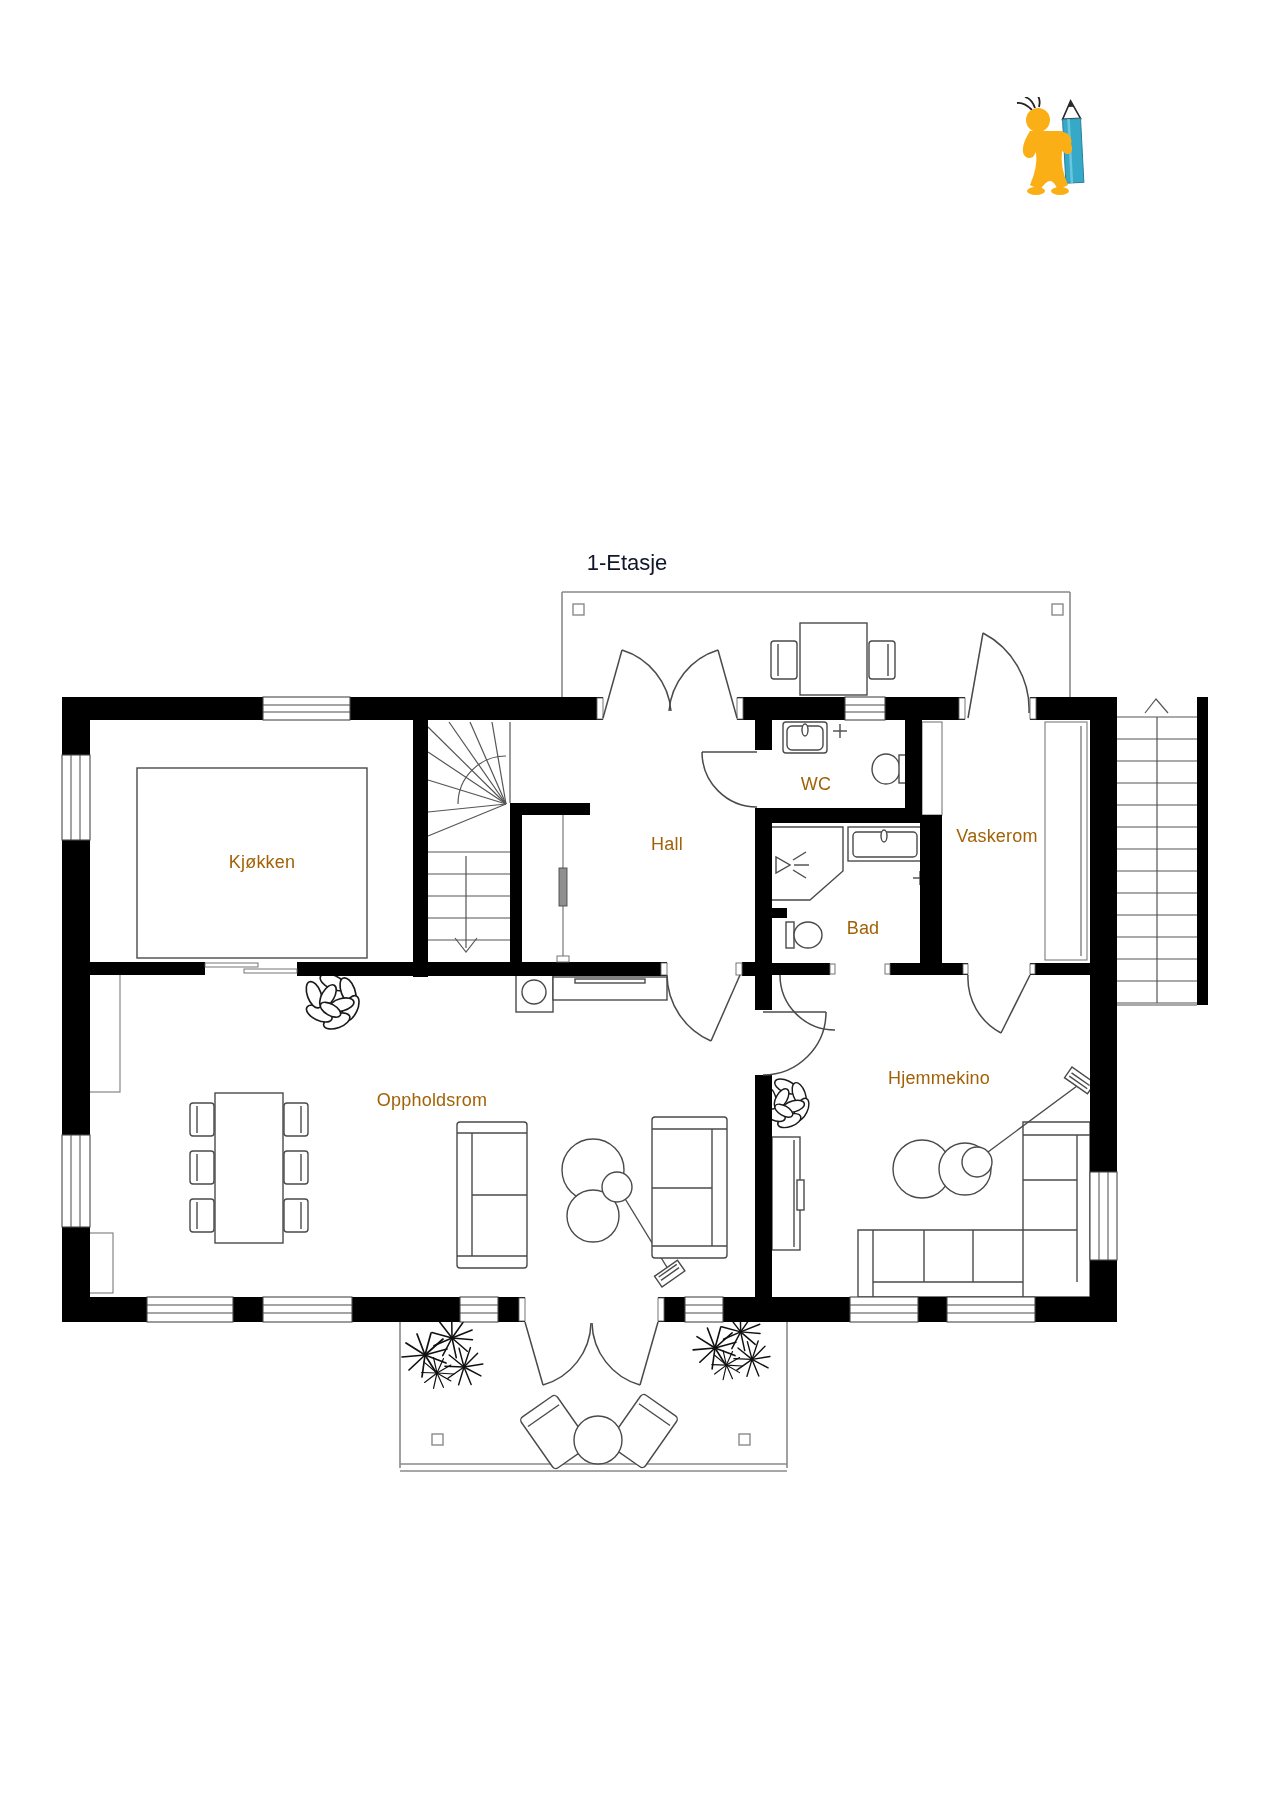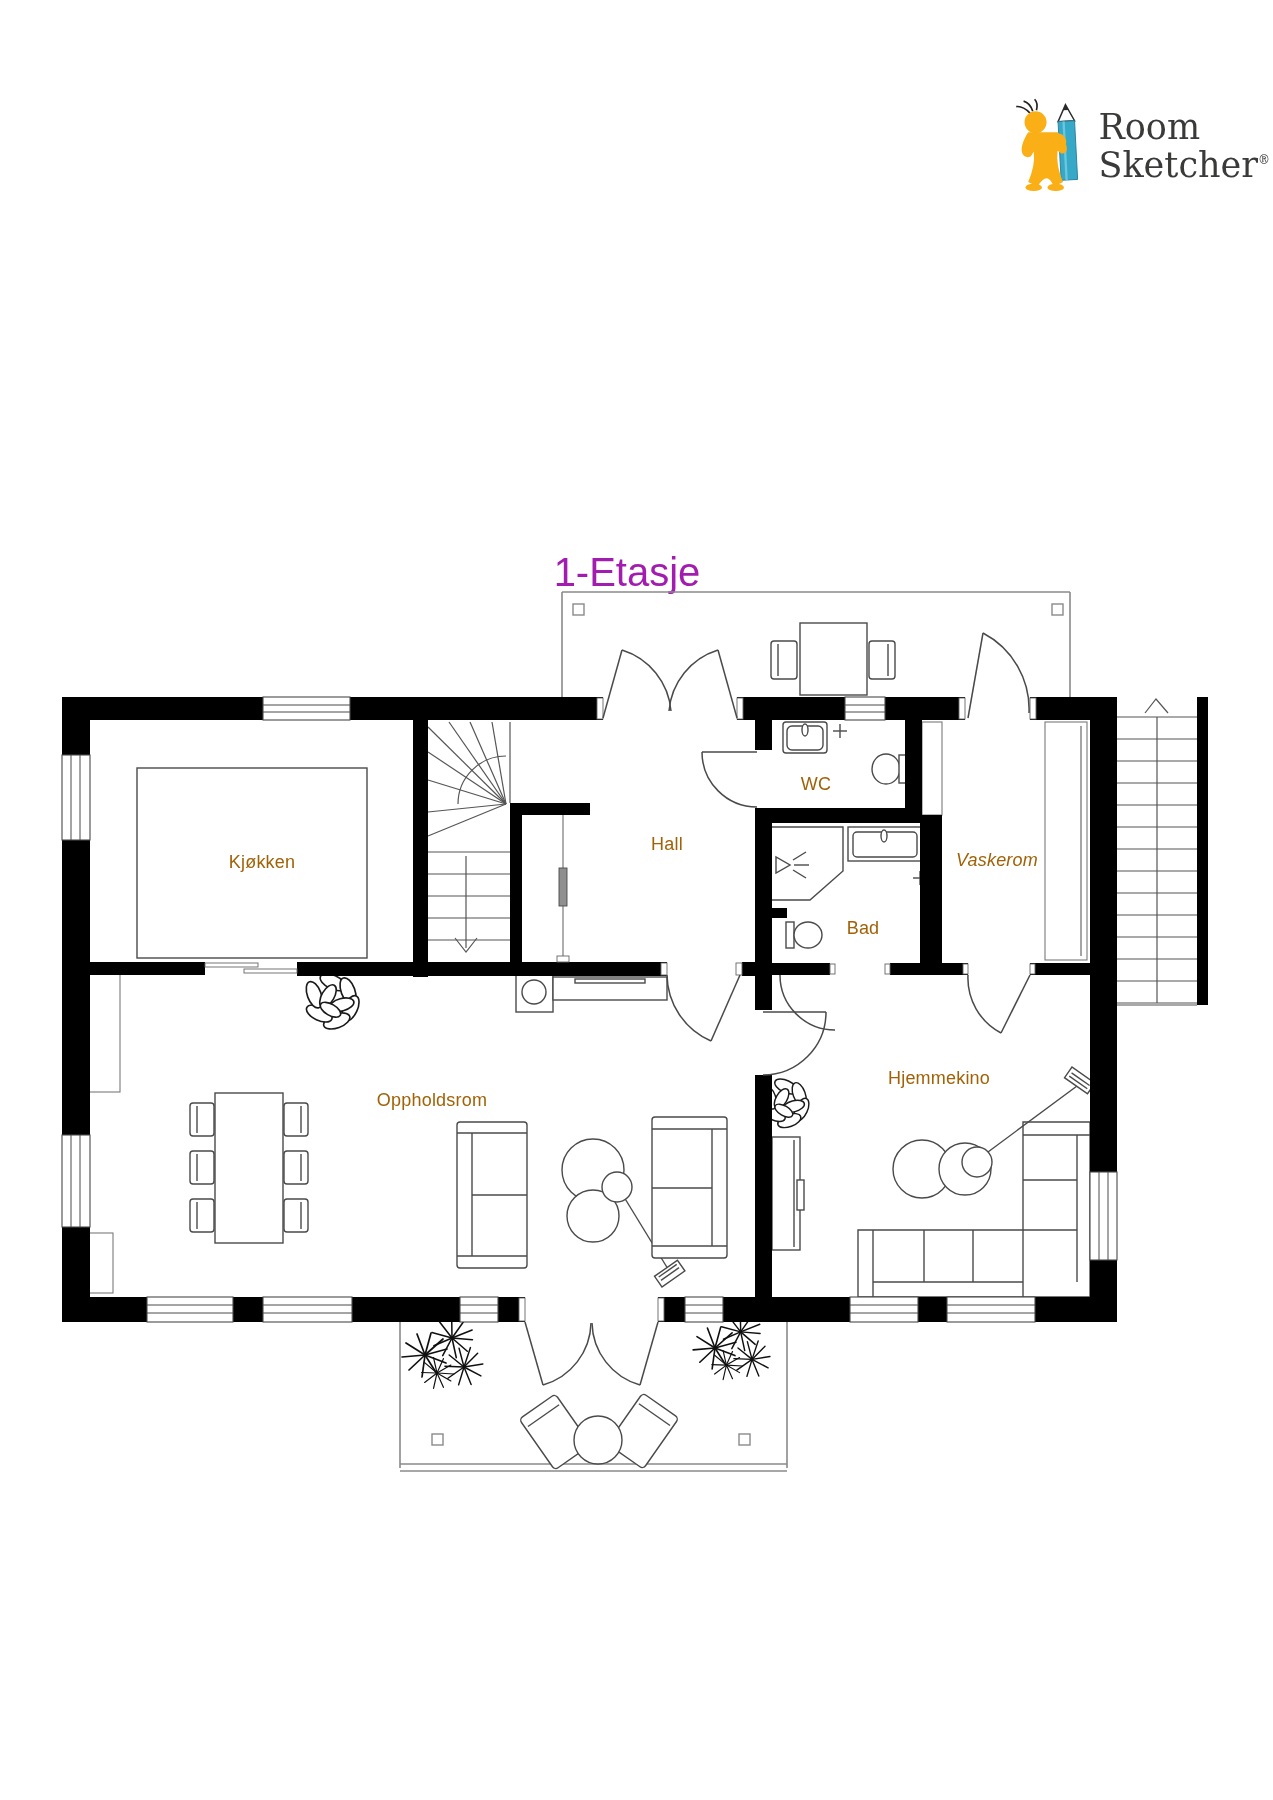--- a/index.html
+++ b/index.html
@@ -19,21 +19,21 @@
   .win{fill:#ffffff;stroke:#4a4a4a;stroke-width:1.1;}
   .winln{stroke:#4a4a4a;stroke-width:1;fill:none;}
   .plantln{stroke:#101010;stroke-width:1.7;fill:none;stroke-linecap:round;}
   .leaf{fill:#ffffff;stroke:#1a1a1a;stroke-width:1.3;}
   
   .room-label{position:absolute;transform:translate(-50%,-50%);font-size:18px;color:#a16207;
               white-space:nowrap;letter-spacing:0.2px;}
   .page-title{position:absolute;left:632px;top:240px;transform:translateX(-50%);
               font-size:43px;font-weight:bold;color:#111;white-space:nowrap;}
   .floor-label{position:absolute;left:627px;top:550px;transform:translateX(-50%);
-               font-size:40px;color:#a21caf;white-space:nowrap;}
+               font-size:22px;color:#0f172a;white-space:nowrap;}
   .logo{position:absolute;left:1008px;top:96px;width:262px;height:102px;display:flex;align-items:center;}
   .logo-text{font-family:"DejaVu Serif", serif;font-size:35px;line-height:1.08;color:#3a3a39;margin-left:6px;}
   .logo-text .reg{font-size:12px;vertical-align:super;}
 </style>
 </head>
 <body>
 
 <div class="canvas">
 
   <div class="logo">
@@ -54,24 +54,20 @@
 
       <path d="M22,34 Q12,50 16,58 Q19,63 25,60 L28,55
                Q30,70 22,88 L32,93 Q38,84 42,84 Q46,84 50,93 L60,88
                Q52,70 54,54 L58,57 Q65,58 64,50 Q62,40 54,34 Z" fill="#F9AF15"></path>
 
       <path d="M50,40 Q58,36 60,44" fill="none" stroke="#F9AF15" stroke-width="7" stroke-linecap="round"></path>
 
       <ellipse cx="28" cy="94" rx="9" ry="4" fill="#F9AF15"></ellipse>
       <ellipse cx="52" cy="94" rx="9" ry="4" fill="#F9AF15"></ellipse>
     </svg>
-    <div class="logo-text">
-      <div>Room</div>
-      <div><span>Sketcher</span><span class="reg">®</span></div>
-    </div>
   </div>
 
   <div class="floor-label">1-Etasje</div>
 
   <svg class="plan-svg" width="1273" height="1800" viewBox="0 0 1273 1800">
 
     <defs>
       <g id="burst">
         <g class="plantln">
           <line x1="0" y1="0" x2="22" y2="-6"></line>
@@ -499,18 +495,18 @@
         <line x1="563" y1="815" x2="563" y2="962" stroke="#9a9a9a" stroke-width="1.6"></line>
         <rect x="559" y="868" width="8" height="38" fill="#8f8f8f" stroke="#4a4a4a" stroke-width="0.9"></rect>
         <rect class="jamb" x="557" y="956" width="12" height="6"></rect>
       </g>
     </g>
   </svg>
 
   <div class="room-label" style="left:262px;top:862px;">Kjøkken</div>
   <div class="room-label" style="left:667px;top:844px;text-align:center;">Hall</div>
   <div class="room-label" style="left:816px;top:784px;">WC</div>
-  <div class="room-label" style="left:997px;top:860px;font-style:italic;">Vaskerom</div>
+  <div class="room-label" style="left:997px;top:836px;">Vaskerom</div>
   <div class="room-label" style="left:863px;top:928px;">Bad</div>
   <div class="room-label" style="left:432px;top:1075px;margin-top:25px;">Oppholdsrom</div>
   <div class="room-label" style="left:939px;top:1078px;text-align:center;">Hjemmekino</div>
 
 </div>
 
 </body></html>

